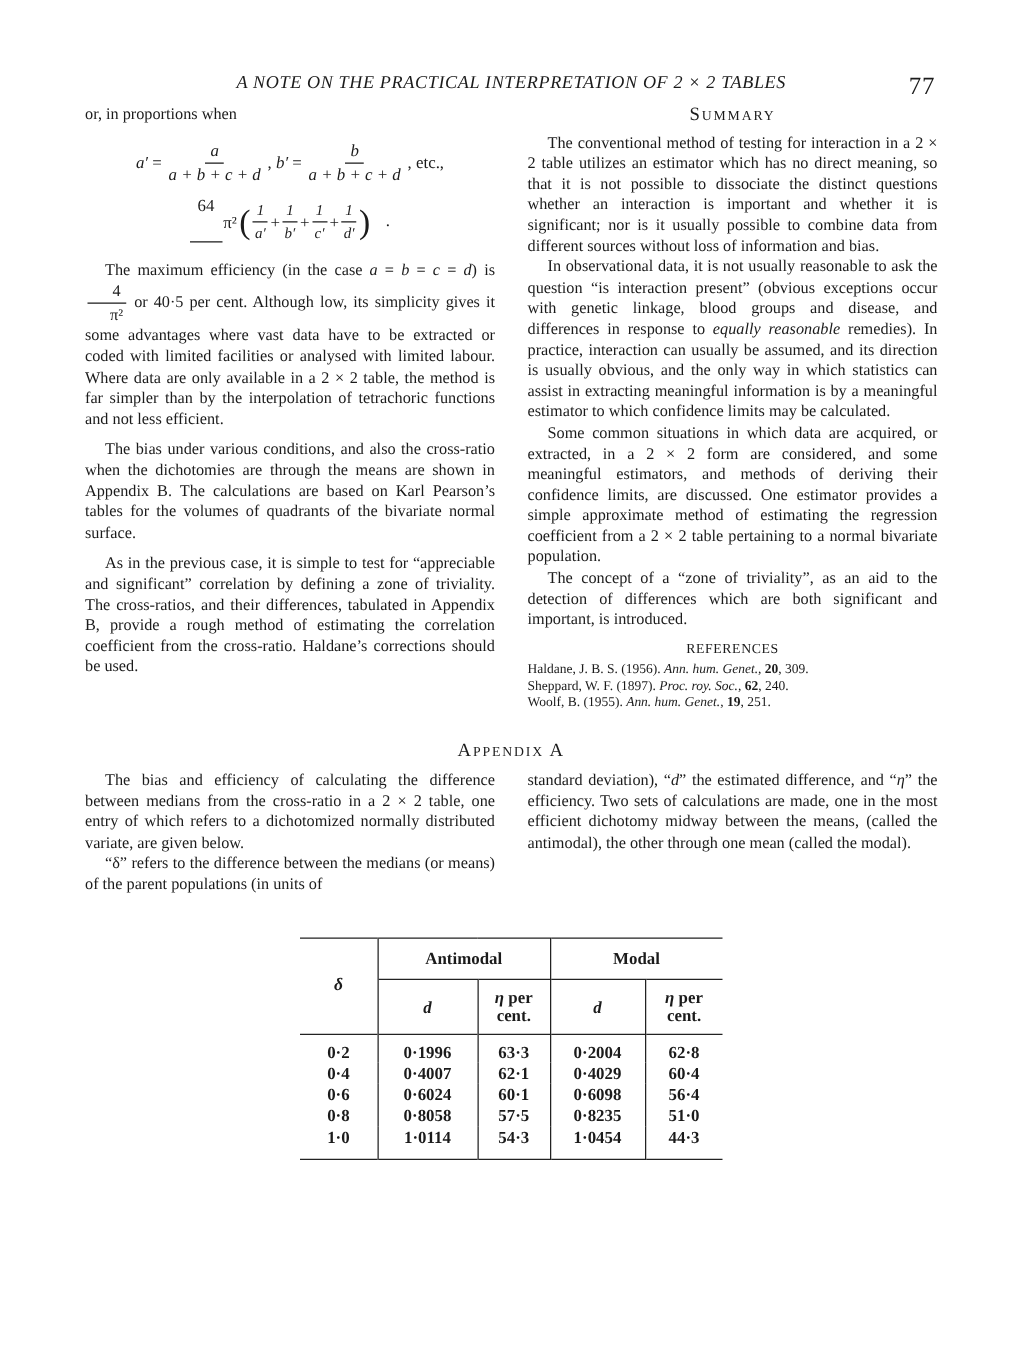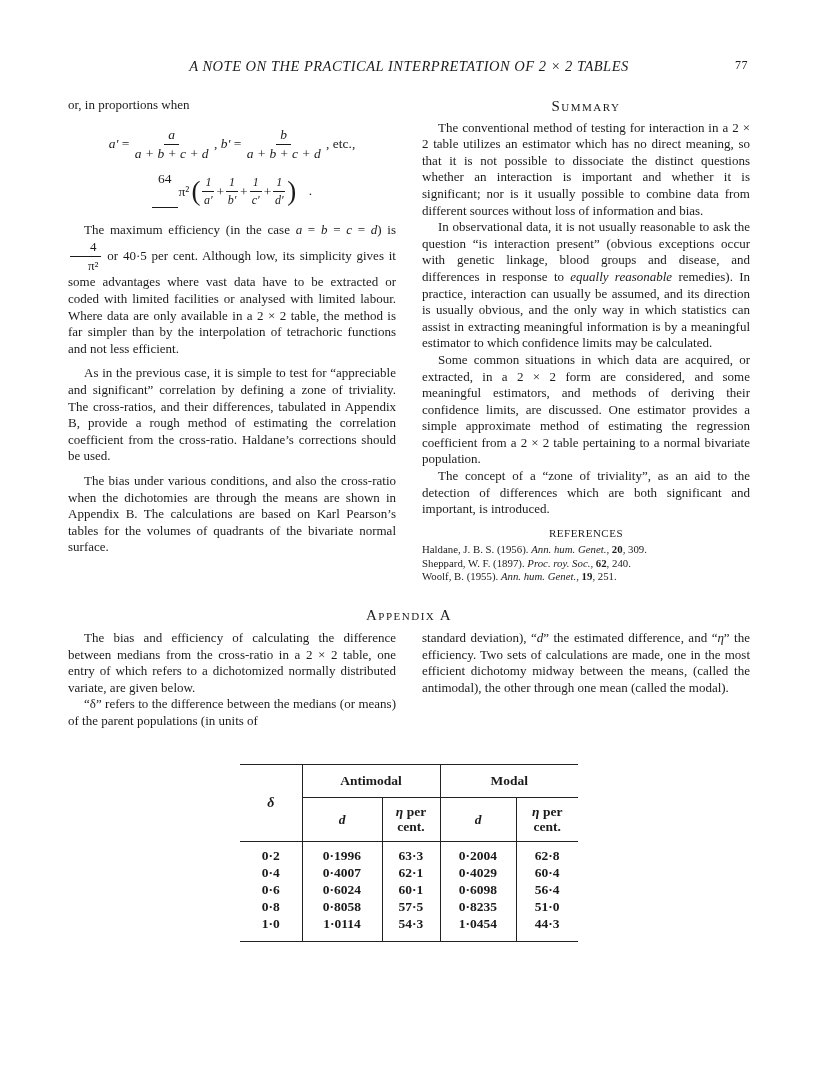--- a/index.html
+++ b/index.html
@@ -6,22 +6,22 @@
   html,body{background:#ffffff;}
   body{
     width:816px;height:1090px;overflow:hidden;
     font-family:"Liberation Serif","DejaVu Serif",serif;
     color:#1b1b1b;
   }
   .page{padding:58px 66px 0 68px;}
 
   
   .runhead{position:relative;text-align:center;font-style:italic;font-size:14.5px;
-    letter-spacing:.5px;margin-bottom:22px;}
-  .pageno{position:absolute;right:2px;top:0;font-style:normal;font-size:12px;}
+    letter-spacing:.5px;margin-bottom:8px;}
+  .pageno{position:absolute;right:2px;top:0;font-style:normal;font-size:20px;}
 
   
   .cols{display:flex;gap:26px;align-items:flex-start;}
   .col{flex:1;min-width:0;font-size:13px;line-height:16.6px;text-align:justify;}
   .col p{margin:0;}
   p.ind{text-indent:16px;}
   p.gap{margin-top:8px;}
   .i{font-style:italic;}
   .b{font-weight:bold;text-align:center;}
   .u{font-style:normal;}
@@ -125,22 +125,22 @@
             <span class="bigparen">)</span>
           </span>
         </span>
         <span class="f2period">.</span>
       </div>
 
       <p class="ind gap"><span>The maximum efficiency (in the case </span><span class="i">a</span><span> = </span><span class="i">b</span><span> = </span><span class="i">c</span><span> = </span><span class="i">d</span><span>) is </span><span class="ifrac">
             <span class="fn">4</span>
             <span class="fd">π²</span>
           </span><span> or 40·5 per cent.  Although low, its simplicity gives it some advantages where vast data have to be extracted or coded with limited facilities or analysed with limited labour.  Where data are only available in a 2 × 2 table, the method is far simpler than by the interpolation of tetrachoric functions and not less efficient.</span></p>
+      <p class="ind gap">The bias under various conditions, and also the cross-ratio when the dichotomies are through the means are shown in Appendix B.  The calculations are based on Karl Pearson’s tables for the volumes of quadrants of the bivariate normal surface.</p>
       <p class="ind gap">As in the previous case, it is simple to test for “appreciable and significant” correlation by defining a zone of triviality.  The cross-ratios, and their differences, tabulated in Appendix B, provide a rough method of estimating the correlation coefficient from the cross-ratio.  Haldane’s corrections should be used.</p>
-      <p class="ind gap">The bias under various conditions, and also the cross-ratio when the dichotomies are through the means are shown in Appendix B.  The calculations are based on Karl Pearson’s tables for the volumes of quadrants of the bivariate normal surface.</p>
     </div>
 
     <div class="col">
       <div class="scheading">Summary</div>
       <p class="ind">The conventional method of testing for interaction in a 2 × 2 table utilizes an estimator which has no direct meaning, so that it is not possible to dissociate the distinct questions whether an interaction is important and whether it is significant; nor is it usually possible to combine data from different sources without loss of information and bias.</p>
       <p class="ind"><span>In observational data, it is not usually reasonable to ask the question “is interaction present” (obvious exceptions occur with genetic linkage, blood groups and disease, and differences in response to </span><span class="i">equally reasonable</span><span> remedies).  In practice, interaction can usually be assumed, and its direction is usually obvious, and the only way in which statistics can assist in extracting meaningful information is by a meaningful estimator to which confidence limits may be calculated.</span></p>
       <p class="ind">Some common situations in which data are acquired, or extracted, in a 2 × 2 form are considered, and some meaningful estimators, and methods of deriving their confidence limits, are discussed.  One estimator provides a simple approximate method of estimating the regression coefficient from a 2 × 2 table pertaining to a normal bivariate population.</p>
       <p class="ind">The concept of a “zone of triviality”, as an aid to the detection of differences which are both significant and important, is introduced.</p>
 
       <div class="refheading">REFERENCES</div>

